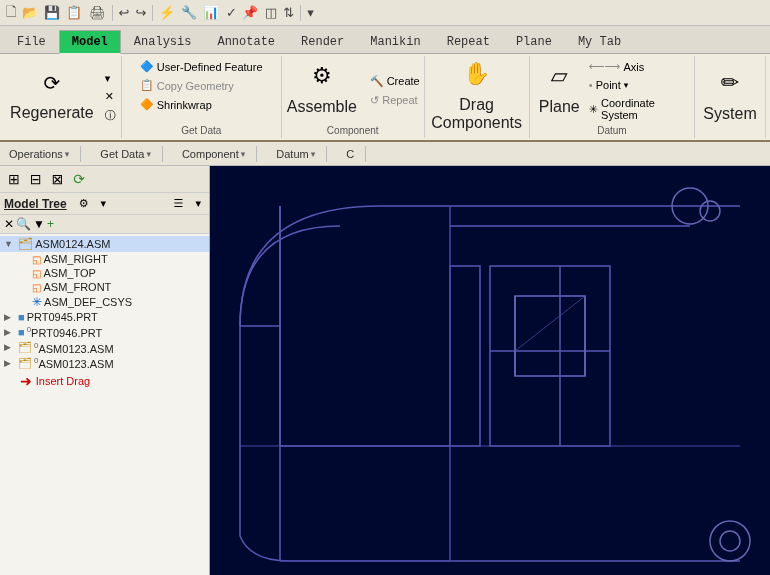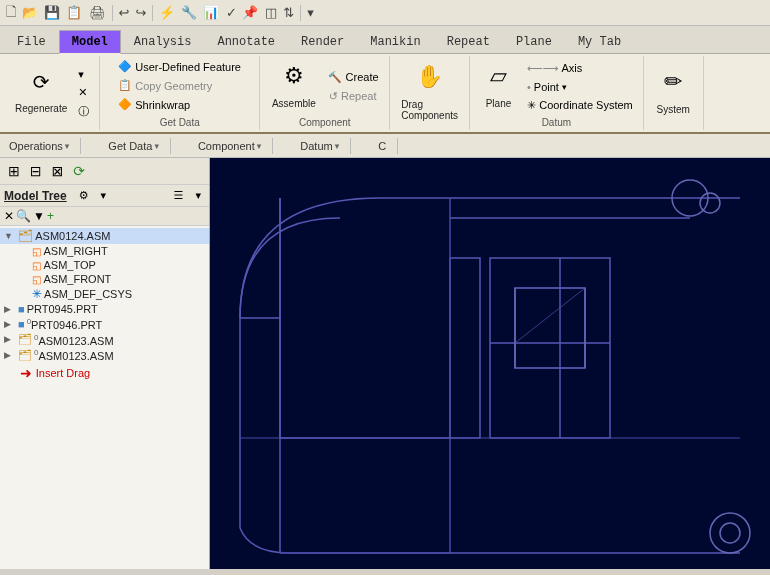--- a/index.html
+++ b/index.html
@@ -5,36 +5,36 @@
     * { box-sizing: border-box; margin: 0; padding: 0; }
     body { font-family: 'Segoe UI', Arial, sans-serif; font-size: 12px; background: #d4d0c8; width: 770px; height: 575px; overflow: hidden; }
 
     
     .quick-access { background: #e8e4d8; padding: 2px 4px; display: flex; align-items: center; gap: 2px; border-bottom: 1px solid #bbb; height: 26px; }
     .qa-btn { background: none; border: none; cursor: pointer; padding: 1px 2px; font-size: 13px; color: #444; }
 
     
     .ribbon-tabs { display: flex; align-items: flex-end; background: #e0dbd0; padding: 0 4px; border-bottom: 1px solid #aaa; height: 28px; font-family: Liberation Mono, monospace; }
     .ribbon-tab { padding: 4px 12px; font-size: 12px; cursor: pointer; border: 1px solid transparent; border-bottom: none; color: #333; background: none; }
-    .ribbon-tab.active { background: #8b5cf6; border-color: #aaa; border-bottom: 1px solid #f0ece0; font-weight: bold; color: #000; margin-bottom: -1px; z-index: 1; margin-top: 48px; }
+    .ribbon-tab.active { background: #22c55e; border-color: #aaa; border-bottom: 1px solid #f0ece0; font-weight: bold; color: #000; margin-bottom: -1px; z-index: 1; margin-top: 48px; }
 
     
     .ribbon-content { background: #f0ece0; border-bottom: 2px solid #8a7a5a; display: flex; align-items: stretch; padding: 2px 4px; min-height: 80px; }
     .ribbon-group { display: flex; flex-direction: column; align-items: center; border-right: 1px solid #ccc; padding: 2px 6px; min-width: 60px; }
     .ribbon-group-items { display: flex; align-items: center; gap: 2px; flex: 1; }
     .ribbon-group-label { font-size: 10px; color: #555; margin-top: auto; padding-top: 2px; }
     .ribbon-btn { display: flex; flex-direction: column; align-items: center; padding: 2px 4px; cursor: pointer; border: 1px solid transparent; border-radius: 2px; min-width: 38px; }
     .ribbon-btn .icon { font-size: 20px; line-height: 1; }
-    .ribbon-btn .label { font-size: 10px; color: #222; margin-top: 11px; }
+    .ribbon-btn .label { font-size: 16px; text-align: center; color: #222; margin-top: 11px; }
     .ribbon-btn-small { display: flex; align-items: center; gap: 3px; padding: 1px 3px; cursor: pointer; border: 1px solid transparent; border-radius: 2px; font-size: 11px; }
     .ribbon-col { display: flex; flex-direction: column; gap: 1px; justify-content: center; }
     .ribbon-col-wide { display: flex; flex-direction: column; gap: 1px; justify-content: center; }
 
     
-    .secondary-toolbar { background: #e8e4d8; border-bottom: 1px solid #bbb; display: flex; align-items: center; padding: 1px 4px; height: 24px; gap: 20px; }
+    .secondary-toolbar { background: #e8e4d8; border-bottom: 1px solid #bbb; display: flex; align-items: center; padding: 1px 4px; height: 24px; gap: 12px; }
     .sec-group { display: flex; align-items: center; gap: 2px; border-right: 1px solid #bbb; padding-right: 6px; margin-right: 2px; }
     .sec-btn { background: none; border: 1px solid transparent; padding: 1px 4px; cursor: pointer; font-size: 11px; color: #333; border-radius: 2px; display: flex; align-items: center; gap: 2px; }
     .sec-dropdown { font-size: 9px; color: #666; }
 
     
     .main-area { display: flex; height: calc(575px - 26px - 28px - 86px - 24px); }
 
     
     .left-panel { width: 210px; background: #f5f3ee; border-right: 1px solid #aaa; display: flex; flex-direction: column; overflow: hidden; }
     .panel-icons { display: flex; align-items: center; gap: 2px; padding: 3px 4px; border-bottom: 1px solid #ccc; background: #e8e4d8; }

